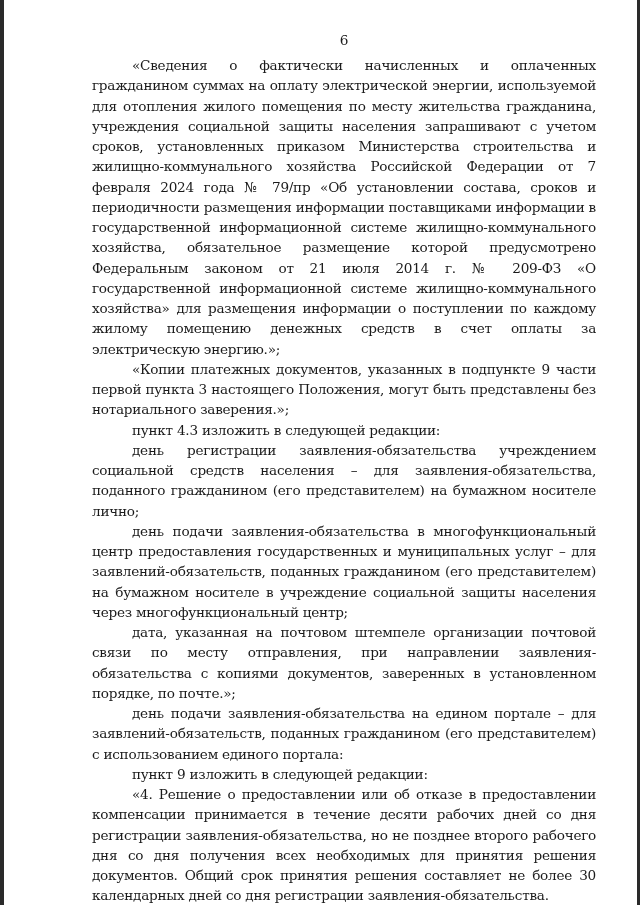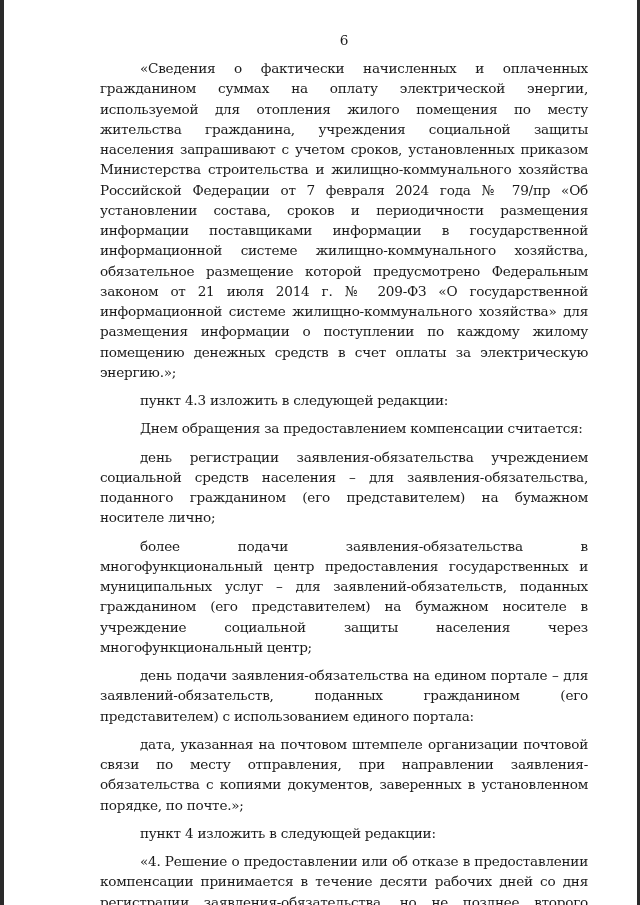--- a/index.html
+++ b/index.html
@@ -23,37 +23,37 @@
       line-height: 20.25px;
       color: #1a1a1a;
       letter-spacing: -0.25px;
     }
     .page-number {
       text-align: center;
       margin: 0 0 5px 0;
       height: 20px;
     }
     .page p {
-      margin: 8px;
+      margin: 0;
       text-align: justify;
       text-indent: 40px;
       hyphens: none;
     }
   </style>
 </head>
 <body>
 
 <div class="edge-left"></div>
 <div class="edge-right"></div>
 
 <div class="page">
   <div class="page-number">6</div>
   <p>«Сведения о фактически начисленных и оплаченных гражданином суммах на оплату электрической энергии, используемой для отопления жилого помещения по месту жительства гражданина, учреждения социальной защиты населения запрашивают с учетом сроков, установленных приказом Министерства строительства и жилищно-коммунального хозяйства Российской Федерации от 7 февраля 2024 года № 79/пр «Об установлении состава, сроков и периодичности размещения информации поставщиками информации в государственной информационной системе жилищно-коммунального хозяйства, обязательное размещение которой предусмотрено Федеральным законом от 21 июля 2014 г. № 209-ФЗ «О государственной информационной системе жилищно-коммунального хозяйства» для размещения информации о поступлении по каждому жилому помещению денежных средств в счет оплаты за электрическую энергию.»;</p>
+  <p>«Копии платежных документов, указанных в подпункте 9 части первой пункта 3 настоящего Положения, могут быть представлены без нотариального заверения.»;</p>
   <p>пункт 4.3 изложить в следующей редакции:</p>
-  <p>Днем обращения за предоставлением компенсации считается:</p>
   <p>день регистрации заявления-обязательства учреждением социальной средств населения – для заявления-обязательства, поданного гражданином (его представителем) на бумажном носителе лично;</p>
-  <p>более подачи заявления-обязательства в многофункциональный центр предоставления государственных и муниципальных услуг – для заявлений-обязательств, поданных гражданином (его представителем) на бумажном носителе в учреждение социальной защиты населения через многофункциональный центр;</p>
+  <p>день подачи заявления-обязательства в многофункциональный центр предоставления государственных и муниципальных услуг – для заявлений-обязательств, поданных гражданином (его представителем) на бумажном носителе в учреждение социальной защиты населения через многофункциональный центр;</p>
+  <p>дата, указанная на почтовом штемпеле организации почтовой связи по месту отправления, при направлении заявления-обязательства с копиями документов, заверенных в установленном порядке, по почте.»;</p>
   <p>день подачи заявления-обязательства на едином портале – для заявлений-обязательств, поданных гражданином (его представителем) с использованием единого портала:</p>
-  <p>дата, указанная на почтовом штемпеле организации почтовой связи по месту отправления, при направлении заявления-обязательства с копиями документов, заверенных в установленном порядке, по почте.»;</p>
-  <p>пункт 4 изложить в следующей редакции:</p>
+  <p>пункт 9 изложить в следующей редакции:</p>
   <p>«4. Решение о предоставлении или об отказе в предоставлении компенсации принимается в течение десяти рабочих дней со дня регистрации заявления-обязательства, но не позднее второго рабочего дня со дня получения всех необходимых для принятия решения документов. Общий срок принятия решения составляет не более 30 календарных дней со дня регистрации заявления-обязательства.</p>
 
 </div>
 
 </body></html>

